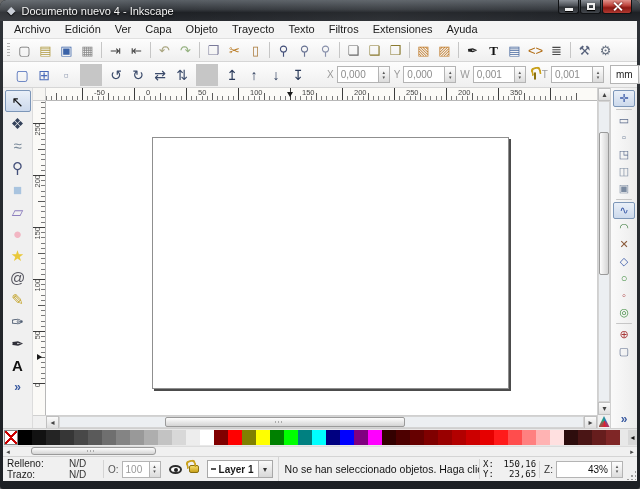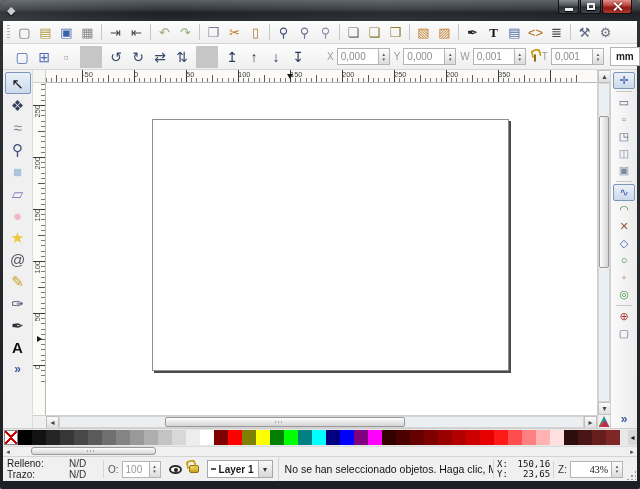--- a/index.html
+++ b/index.html
@@ -43,21 +43,21 @@
   .fld{display:flex;align-items:center;margin-left:4px;}
   .flab{font-size:10px;color:#9a9a9a;margin-right:3px;}
   .fval{width:42px;height:17px;background:#fff;border:1px solid #b4b4b4;font-size:10px;color:#8c8c8c;padding:2px 3px;}
   .arrows{width:11px;height:17px;border:1px solid #b4b4b4;border-left:none;background:linear-gradient(#fefefe,#dcdcdc);
     display:flex;flex-direction:column;align-items:center;justify-content:center;color:#555;}
   .arrows::before{content:"▴";font-size:5px;line-height:5px;}
   .arrows::after{content:"▾";font-size:5px;line-height:5px;}
   .lock{position:relative;width:10px;height:8px;background:linear-gradient(#f4dc6a,#caa21a);border:1px solid #8a7010;border-radius:2px;margin:2px 6px 0 8px;}
   .lock::before{content:"";position:absolute;top:-6px;left:-4px;width:6px;height:6px;border:2px solid #c9a11d;border-bottom:none;border-radius:4px 4px 0 0;transform:rotate(-14deg);}
   .units{display:flex;height:19px;margin-left:6px;border:1px solid #b4b4b4;background:#fff;align-items:center;}
-  .units .uval{font-size:10px;color:#222;padding:0 5px;font-weight:bold;}
+  .units .uval{font-size:10px;color:#222;padding:0 5px;font-weight:normal;}
   .dd{width:14px;height:100%;border-left:1px solid #b4b4b4;background:linear-gradient(#fafafa,#d8d8d8);display:flex;align-items:center;justify-content:center;}
   .dd::after{content:"▾";font-size:8px;color:#333;}
   .tbar-sep{width:1px;height:18px;background:#c6c6c6;margin:0 7px;}
   .chev{font-size:12px;color:#3a5aa0;font-weight:bold;padding:0 5px;cursor:default;}
   
   .workspace{flex:1;display:flex;background:#f0f0f0;min-height:0;}
   .toolbox{width:30px;background:#f0f0f0;border-right:1px solid #dcdcdc;display:flex;flex-direction:column;align-items:center;padding-top:2px;}
   .tool-btn{width:26px;height:22px;display:flex;align-items:center;justify-content:center;border-radius:2px;border:1px solid transparent;cursor:default;}
   .tool-btn .g{font-size:15px;line-height:15px;}
   .tool-btn.boldT .g{font-weight:bold;}
@@ -66,21 +66,21 @@
   .ruler-row{height:13px;display:flex;}
   .ruler-corner{width:13px;background:#f6f5f2;border-right:1px solid #cfcfcf;border-bottom:1px solid #cfcfcf;}
   .h-ruler{flex:1;position:relative;border-bottom:1px solid #b8b8b8;background-color:#fbfaf7;
     background-image:
       repeating-linear-gradient(to right,#3c3c3c 0 1px,transparent 1px 52px),
       repeating-linear-gradient(to right,#5a5a5a 0 1px,transparent 1px 26px),
       repeating-linear-gradient(to right,#7a7a7a 0 1px,transparent 1px 5.2px);
     background-size:100% 100%,100% 7px,100% 4px;
     background-position:-16px 0,-16px 100%,-16px 100%;
     background-repeat:no-repeat;overflow:hidden;}
-  .hlab{position:absolute;top:0;font-size:7.5px;color:#444;}
+  .hlab{position:absolute;top:0;font-size:7.5px;color:#444;margin-left:12px;}
   .h-marker{position:absolute;left:241px;top:4px;width:0;height:0;border-left:3px solid transparent;border-right:3px solid transparent;border-top:5px solid #1a1a1a;}
   .canvas-row{flex:1;display:flex;min-height:0;}
   .v-ruler{width:13px;position:relative;border-right:1px solid #b8b8b8;background-color:#fbfaf7;
     background-image:
       repeating-linear-gradient(to bottom,#3c3c3c 0 1px,transparent 1px 52px),
       repeating-linear-gradient(to bottom,#5a5a5a 0 1px,transparent 1px 26px),
       repeating-linear-gradient(to bottom,#7a7a7a 0 1px,transparent 1px 5.2px);
     background-size:100% 100%,7px 100%,4px 100%;
     background-position:0 -30px,100% -30px,100% -30px;
     background-repeat:no-repeat;overflow:hidden;}
@@ -144,48 +144,62 @@
   .eye::after{content:"";position:absolute;left:3px;top:1px;width:4px;height:4px;background:#222;border-radius:50%;}
   .statusbar .lock{margin:0 6px 0 2px;}
   .layer-combo{display:flex;align-items:center;height:18px;background:#fff;border:1px solid #a8a8a8;margin-left:2px;cursor:default;}
   .layer-dash{width:5px;height:2px;background:#555;margin:0 3px;}
   .layer-name{font-weight:bold;font-size:10px;padding-right:4px;white-space:nowrap;}
   .msg{flex:1;min-width:0;padding:0 4px 0 6px;border-left:1px solid #d4d4d4;margin-left:5px;font-size:10.5px;color:#111;white-space:nowrap;overflow:hidden;height:100%;display:flex;align-items:center;}
   .coords{width:60px;border-left:1px solid #d4d4d4;padding:0 3px;font-family:"DejaVu Sans Mono",monospace;font-size:9px;color:#111;}
   .coords .crow{display:flex;justify-content:space-between;height:10px;line-height:10px;}
   .zoom-block{display:flex;align-items:center;border-left:1px solid #d4d4d4;padding-left:4px;}
   .zoom-block .zlab{margin-right:3px;color:#333;}
-  .field.zoom{width:42px;color:#111;text-align:right;font-family:Liberation Serif, serif;}
+  .field.zoom{width:56px;color:#111;text-align:right;}
   .grip-corner{width:14px;align-self:stretch;position:relative;}
   .grip-corner::after{content:"";position:absolute;right:1px;bottom:1px;width:10px;height:10px;
     background-image:radial-gradient(#9a9a9a 1px,transparent 1.2px);background-size:4px 4px;
     clip-path:polygon(100% 0,100% 100%,0 100%);}
 </style>
 </head>
 <body>
 
 <div class="window">
 
   <div class="titlebar">
     <span class="app-icon">◆</span>
+    <span class="title-text">Documento nuevo 4 - Inkscape</span>
     <div class="win-buttons">
       <span class="win-btn min">
           <span class="glyph-min"></span>
         </span>
       <span class="win-btn max">
           <span class="glyph-max"></span>
         </span>
       <span class="win-btn close">
           <span class="glyph-close"></span>
         </span>
     </div>
   </div>
 
   <div class="content">
 
+    <div class="menubar">
+
+    <span class="menu-item">Archivo</span>
+        <span class="menu-item">Edición</span>
+        <span class="menu-item">Ver</span>
+        <span class="menu-item">Capa</span>
+        <span class="menu-item">Objeto</span>
+        <span class="menu-item">Trayecto</span>
+        <span class="menu-item">Texto</span>
+        <span class="menu-item">Filtros</span>
+        <span class="menu-item">Extensiones</span>
+        <span class="menu-item">Ayuda</span>
+      </div>
 
     <div class="toolbar tb1">
       <span class="grip"></span>
 
         <span class="tbtn">
           <span class="g" style="color: rgb(106, 106, 106);">▢</span>
         </span>
 
         <span class="tbtn">
           <span class="g" style="color: rgb(176, 154, 64);">▤</span>

